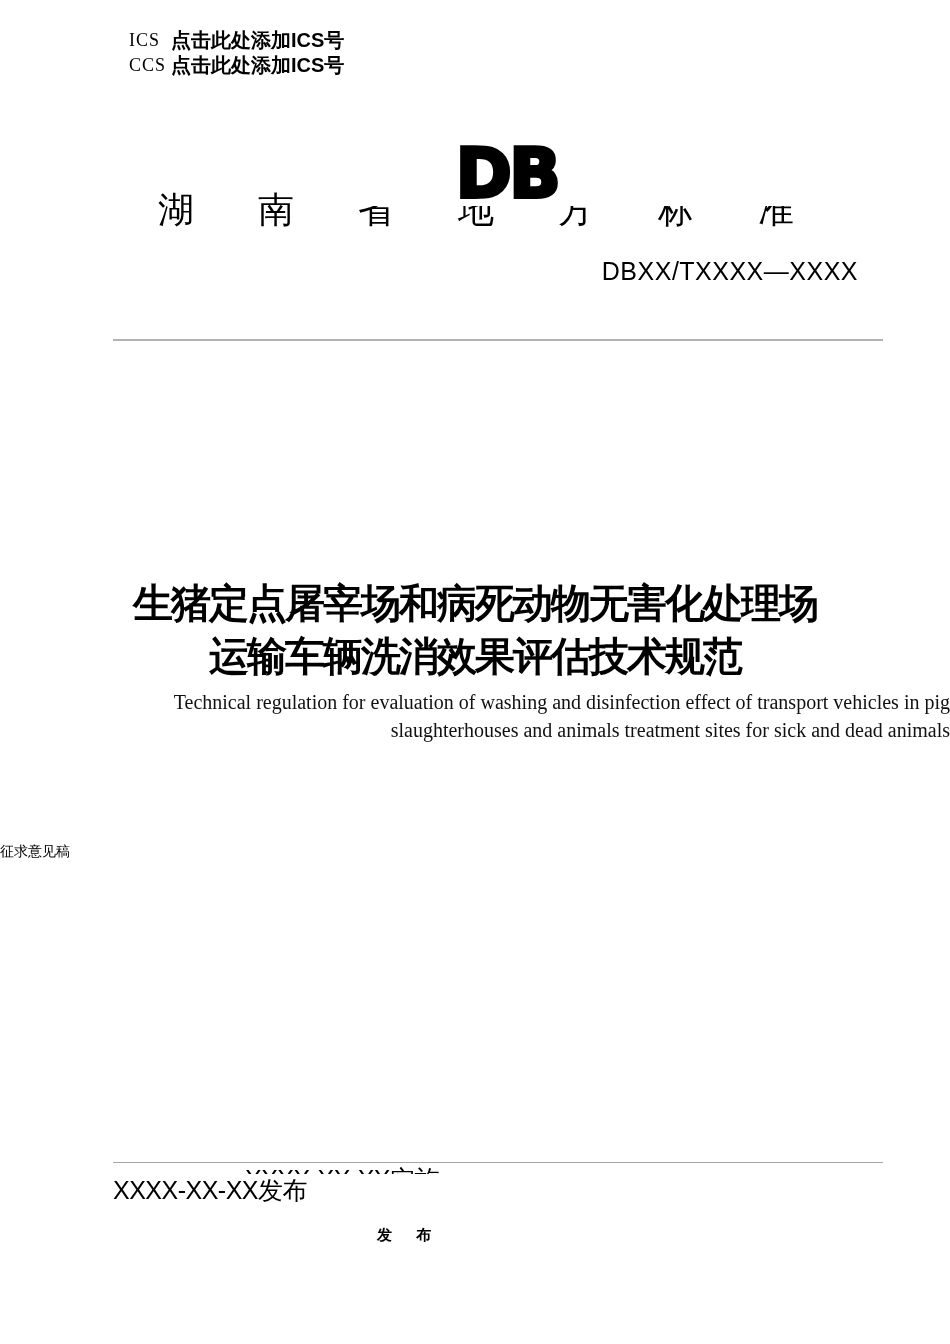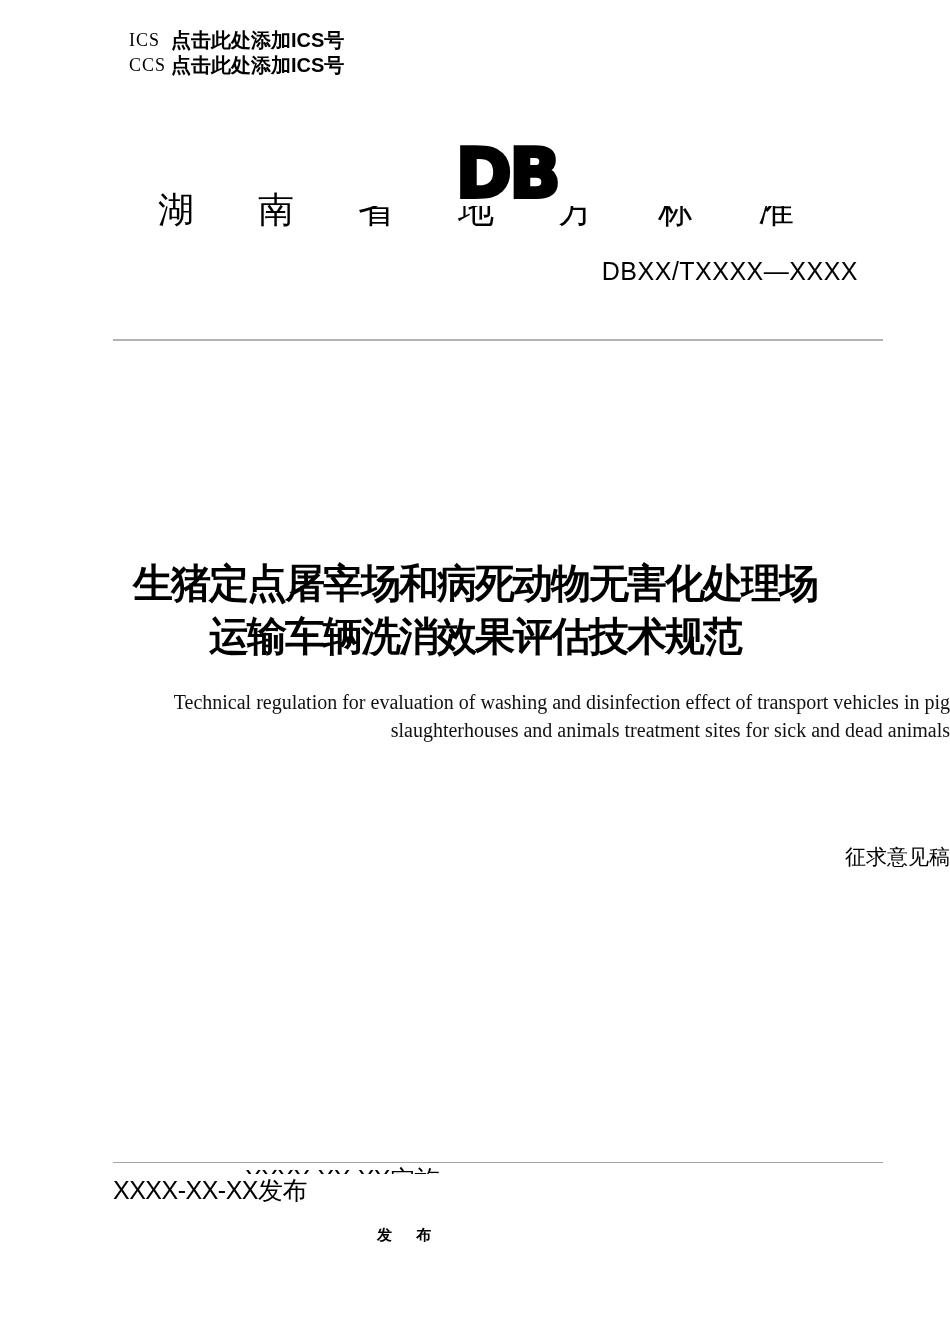--- a/index.html
+++ b/index.html
@@ -43,35 +43,35 @@
     position: absolute; right: 92px; top: 257px;
     font-size: 25px; letter-spacing: 0.5px;
   }
   .rule-top {
     position: absolute; left: 113px; top: 339px; width: 770px; height: 2px;
     background: #b3b3b3;
   }
 
   
   .title-cn {
-    position: absolute; left: 0; top: 557px; width: 100%;
+    position: absolute; left: 0; top: 577px; width: 100%;
     text-align: center; font-weight: bold;
     font-size: 40px; line-height: 53px; letter-spacing: -2px;
   }
   .title-en {
     position: absolute; left: 0; top: 688px; width: 100%;
     text-align: right;
     font-family: "Liberation Serif", "DejaVu Serif", serif;
     font-size: 20px; line-height: 28px; color: #111;
   }
   .draft-status {
     position: absolute; left: 0; top: 843px; width: 100%;
-    text-align: right;
+    text-align: left;
     font-family: "Liberation Serif", "DejaVu Serif", serif;
-    font-size: 21px;
+    font-size: 14px;
   }
 
   
   .issue-date {
     position: absolute; left: 113px; top: 1130px;
     font-size: 25px; letter-spacing: -0.5px; margin-top: 44px;
   }
   .rule-bottom {
     position: absolute; left: 113px; top: 1162px; width: 770px; height: 1px;
     background: #a6a6a6;

